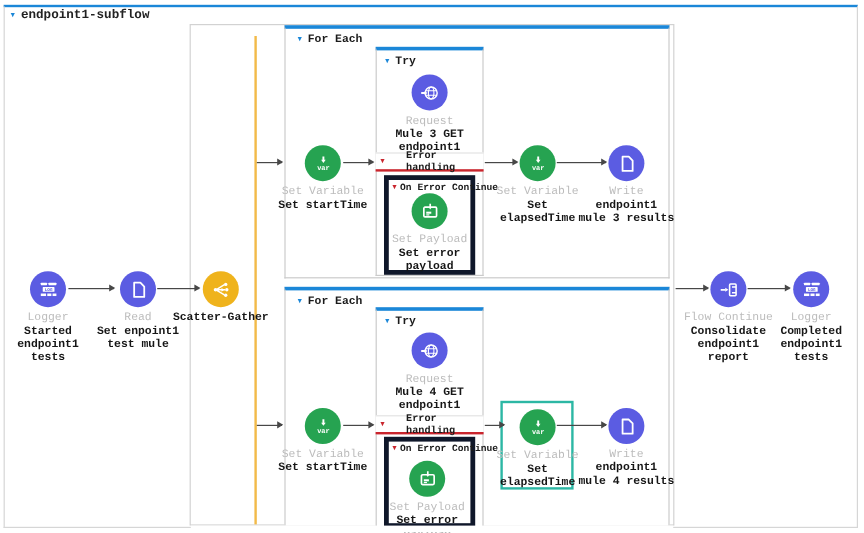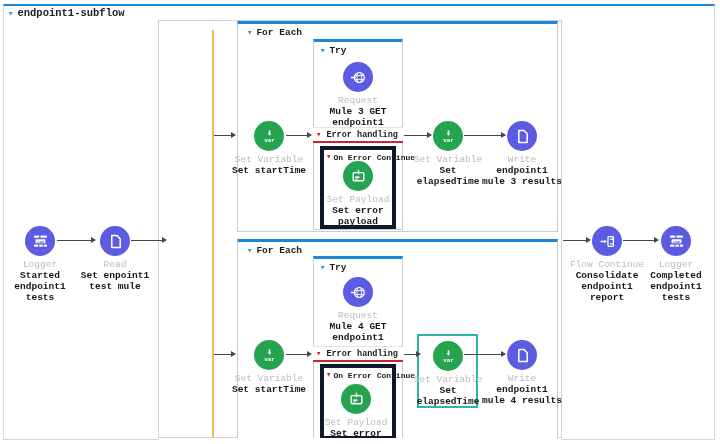--- a/index.html
+++ b/index.html
@@ -14,21 +14,21 @@
   .container{position:absolute;box-sizing:border-box;border:1px solid #d2d2d2;background:#fff;}
   .route-line{position:absolute;width:2px;background:#f2ba49;}
   .scope{position:absolute;box-sizing:border-box;background:#fff;
          border:1px solid #cbcbcb;border-top:3px solid #1b87d8;}
   .nob{border-bottom:none;}
   .scope-h{display:flex;align-items:flex-end;gap:4px;padding:3px 0 0 9px;
          font-size:9.5px;font-weight:600;color:#1b1b1b;}
   .try .scope-h{padding-left:6px;}
   .eh-row{position:absolute;box-sizing:border-box;height:16px;background:#fff;
          border-top:1px solid #e3e3e3;border-bottom:2px solid #c9252d;
-         display:flex;align-items:center;gap:5px;padding-left:3px;
+         display:flex;align-items:center;gap:17px;padding-left:3px;
          font-size:8.5px;font-weight:600;color:#1b1b1b;}
   .oec{position:absolute;box-sizing:border-box;background:#fff;border:4px solid #0f172a;}
   .oec-h{display:flex;align-items:center;gap:2px;padding:2px 0 0 2px;
          font-size:8px;font-weight:600;color:#1b1b1b;white-space:nowrap;}
   .node{position:absolute;width:84px;display:flex;flex-direction:column;align-items:center;
          text-align:center;font-size:9.5px;line-height:11px;}
   .node.narrow{width:76px;}
   .circle{width:30px;height:30px;border-radius:50%;display:flex;align-items:center;
          justify-content:center;margin-bottom:3px;flex:0 0 auto;}
   .indigo{background:#5b5ce2;} .green{background:#26a351;} .yellow{background:#efb31c;}
@@ -132,20 +132,35 @@
     <span class="circle indigo">
       <svg width="17" height="17" viewBox="0 0 17 17">
         <path d="M4.8 2.6 h5.2 l3.2 3.2 v8.6 h-8.4 z" fill="none" stroke="#fff" stroke-width="1.5" stroke-linejoin="round"></path>
       </svg>
     </span>
     <span class="tlabel">Read</span>
     <span class="nlabel">Set enpoint1
 test mule</span>
   </div>
 
+  <div class="node" style="left:142px;top:226px">
+    <span class="circle yellow">
+      <svg width="17" height="17" viewBox="0 0 17 17">
+        <g stroke="#fff" stroke-width="1.2" fill="none">
+          <path d="M4 8.5 L11 4.2 M4 8.5 L11.6 8.5 M4 8.5 L11 12.8"></path>
+        </g>
+        <path d="M8.6 6.9 L11 8.5 L8.6 10.1 Z" fill="#fff"></path>
+        <circle cx="3.6" cy="8.5" r="1.5" fill="#fff"></circle>
+        <circle cx="12.1" cy="4" r="1.4" fill="#fff"></circle>
+        <circle cx="13" cy="8.5" r="1.4" fill="#fff"></circle>
+        <circle cx="12.1" cy="13" r="1.4" fill="#fff"></circle>
+      </svg>
+    </span>
+    <span class="nlabel">Scatter-Gather</span>
+  </div>
 
   <div class="node" style="left:227px;top:121px">
     <span class="circle green">
       <svg width="17" height="17" viewBox="0 0 17 17">
         <path d="M8.5 2.4 v3.2" stroke="#fff" stroke-width="1.6"></path>
         <path d="M6.6 5.2 L8.5 7.8 L10.4 5.2 Z" fill="#fff"></path>
         <text x="8.5" y="13.8" font-size="5.8" font-weight="bold" fill="#fff" text-anchor="middle">var</text>
       </svg>
     </span>
     <span class="tlabel">Set Variable</span>

